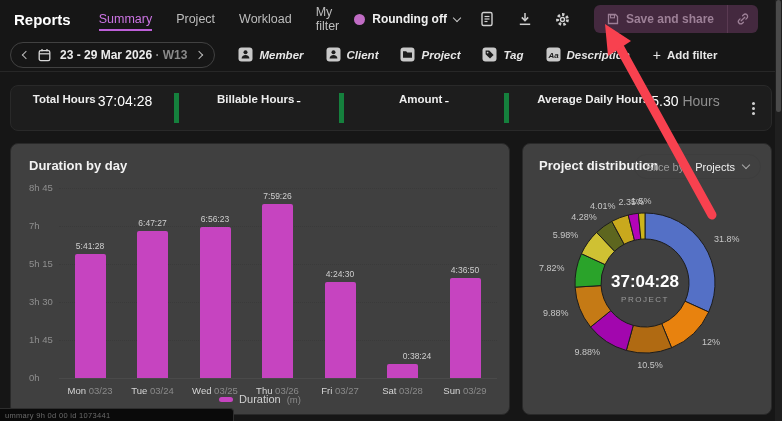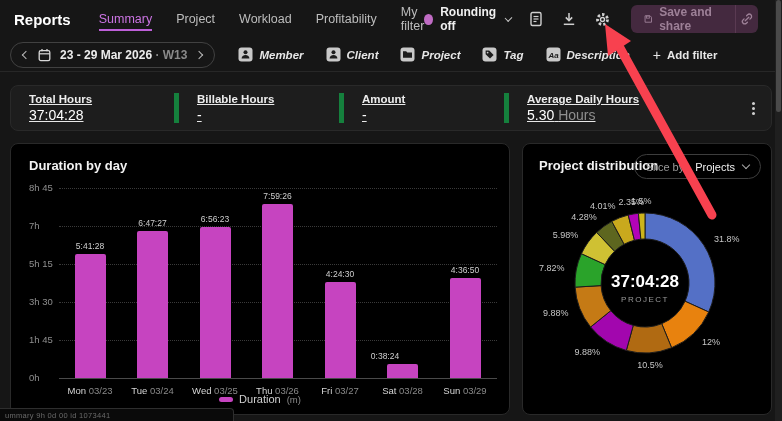--- a/index.html
+++ b/index.html
@@ -31,30 +31,30 @@
   .chev-r { width:6px; height:6px; border-right:1.6px solid #b9b9b9; border-top:1.6px solid #b9b9b9; transform:rotate(45deg); }
   .date-text { font-size:12px; font-weight:bold; color:#ececec; white-space:nowrap; }
   .date-week { color:#8a8a8a; font-weight:bold; }
   .chip { display:flex; align-items:center; gap:6px; padding:0 9px; height:26px; cursor:pointer; }
   .chip-icon { width:15px; height:15px; }
   .chip-label { font-size:11.5px; font-weight:bold; color:#e6e6e6; }
   .add-filter { display:flex; align-items:center; gap:6px; padding:0 10px; cursor:pointer; }
   .add-plus { font-size:14px; color:#e6e6e6; }
   
   .stats-card { margin:13px 10px 0; height:46px; background:#1d1d1d; border:1px solid #292929; border-radius:8px; display:flex; align-items:center; }
-  .stat { padding:0 18px; display:flex; flex-direction:column; justify-content:center; gap:2px; height:30px;text-decoration:underline; }
+  .stat { padding:0 18px; display:flex; flex-direction:row; justify-content:center; gap:2px; height:30px; }
   .stat1 { flex-basis:163px; } .stat2 { flex-basis:165px; } .stat3 { flex-basis:165px; } .stat4 { flex:1; }
   .stat + .stat { border-left:5px solid #15803d; }
   .stat-label { font-size:11.5px; font-weight:bold; color:#ededed; }
   .stat-value { font-size:14px; color:#fff; }
   .stat-suffix { color:#8f8f8f; }
   .kebab { width:3px; height:3px; border-radius:50%; background:#cfcfcf; box-shadow:0 -5px 0 #cfcfcf, 0 5px 0 #cfcfcf; margin:0 16px 0 4px; cursor:pointer; }
   
   .charts-row { display:flex; gap:12px; margin:12px 10px 0; height:272px; }
-  .card { background:#000000; border:1px solid #292929; border-radius:8px; position:relative; }
+  .card { background:#404040; border:1px solid #292929; border-radius:8px; position:relative; }
   .bar-card { width:500px; }
   .pie-card { width:250px; }
   .card-title { position:absolute; left:18px; top:14px; font-size:13px; font-weight:bold; color:#f2f2f2; }
   
   .plot { position:absolute; left:10px; right:10px; top:44px; height:190px; }
   .gridline { position:absolute; left:38px; right:2px; border-top:1px dotted #3a3a3a; }
   .gridline.base { border-top:1px solid #4a4a4a; }
   .ytick { position:absolute; left:8px; font-size:9.5px; color:#8f8f8f; transform:translateY(-55%); }
   .bar { position:absolute; bottom:0; width:31px; border-radius:2px 2px 0 0; }
   .bar-value { position:absolute; width:62px; text-align:center; font-size:8.5px; color:#cfcfcf; }
@@ -79,21 +79,20 @@
 </style>
 </head>
 <body>
 
 <div class="topnav">
   <div class="brand">Reports</div>
   <div class="tabs">
       <div class="tab active">Summary</div>
       <div class="tab">Project</div>
       <div class="tab">Workload</div>
-      <div class="tab">Profitability</div>
       <div class="tab">My filter</div>
     </div>
   <div class="nav-right">
     <div class="rounding">
       <span class="dot"></span>
       <span class="rounding-label">Rounding off</span>
       <span class="chev"></span>
     </div>
     <div class="icon-btn">
       <svg width="14" height="16" viewBox="0 0 14 16">
@@ -242,21 +241,21 @@
         <div class="bar" style="left: 178.5px; height: 151px; background: rgb(198, 68, 192);"></div>
         <div class="bar-value" style="left: 163px; bottom: 154px;">6:56:23</div>
         <div class="xlabel" style="left: 161px;"><span>Wed </span><span class="xdate">03/25</span></div>
         <div class="bar" style="left: 241px; height: 174px; background: rgb(198, 68, 192);"></div>
         <div class="bar-value" style="left: 225.5px; bottom: 177px;">7:59:26</div>
         <div class="xlabel" style="left: 223.5px;"><span>Thu </span><span class="xdate">03/26</span></div>
         <div class="bar" style="left: 303.5px; height: 96px; background: rgb(198, 68, 192);"></div>
         <div class="bar-value" style="left: 288px; bottom: 99px;">4:24:30</div>
         <div class="xlabel" style="left: 286px;"><span>Fri </span><span class="xdate">03/27</span></div>
         <div class="bar" style="left: 366px; height: 14px; background: rgb(198, 68, 192);"></div>
-        <div class="bar-value" style="left: 333px; bottom: 17px;">0:38:24</div>
+        <div class="bar-value" style="left: 365px; bottom: 17px;">0:38:24</div>
         <div class="xlabel" style="left: 348.5px;"><span>Sat </span><span class="xdate">03/28</span></div>
         <div class="bar" style="left: 428.5px; height: 100px; background: rgb(198, 68, 192);"></div>
         <div class="bar-value" style="left: 413px; bottom: 103px;">4:36:50</div>
         <div class="xlabel" style="left: 411px;"><span>Sun </span><span class="xdate">03/29</span></div>
       </div>
     <div class="legend">
       <span class="legend-pill" id="legend-pill" style="background: rgb(198, 68, 192);"></span>
       <span class="legend-label">Duration</span>
       <span class="legend-unit">(m)</span>
     </div>

